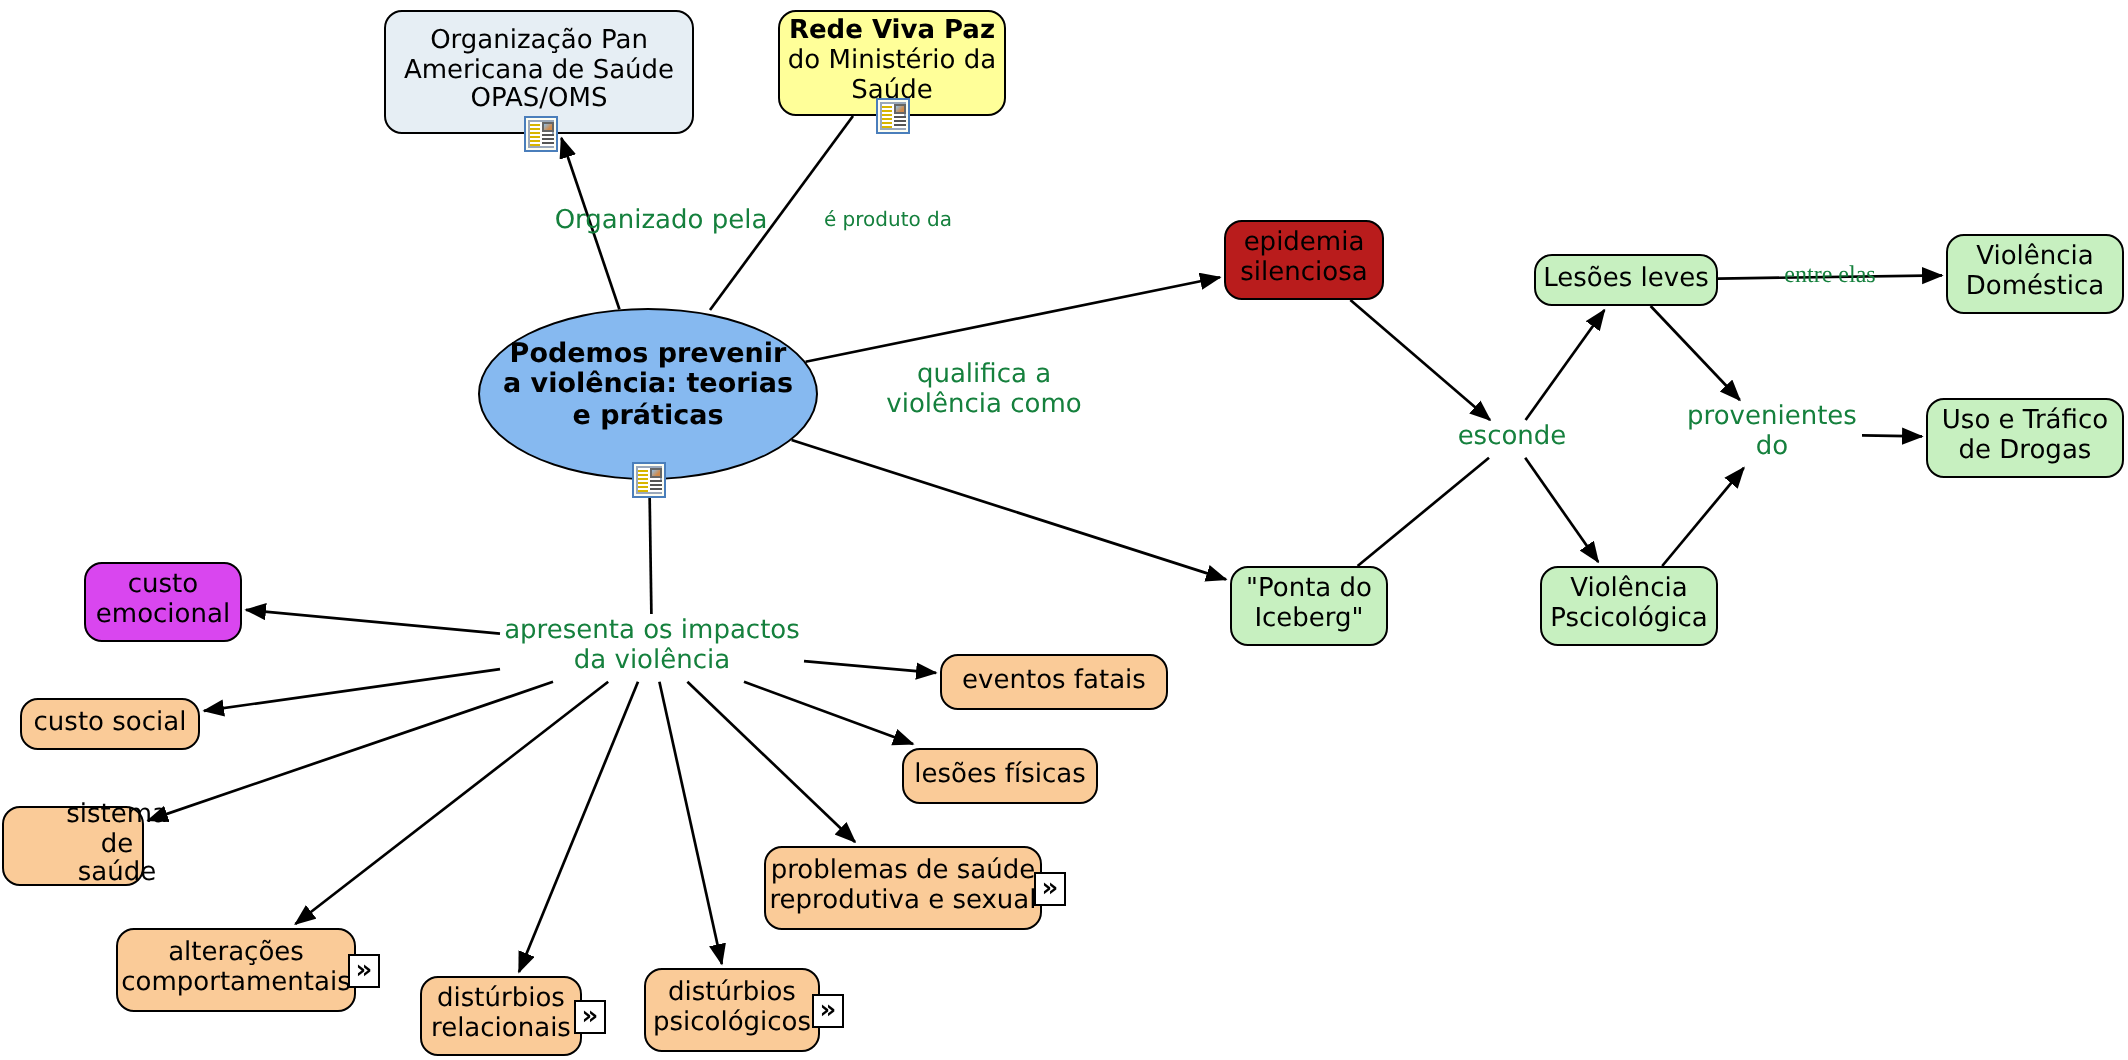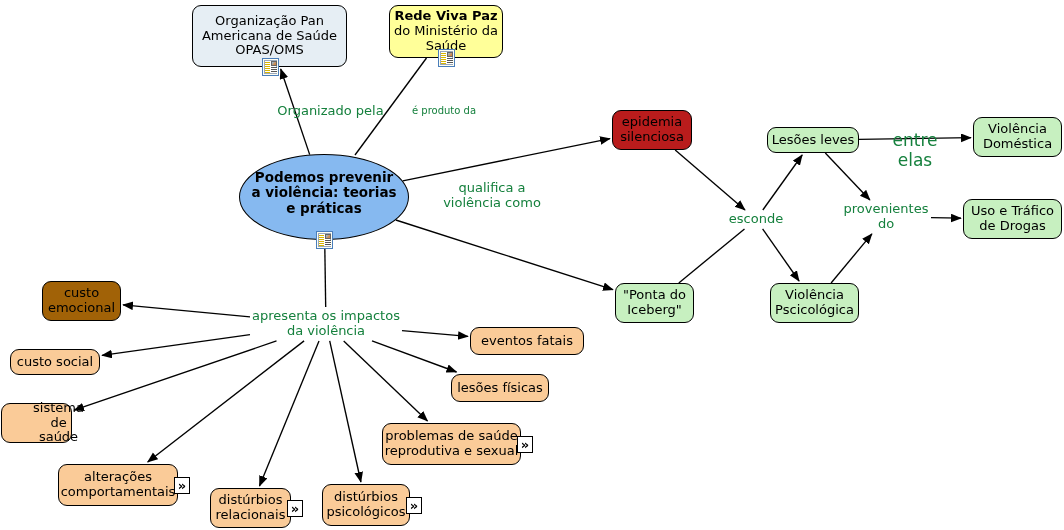--- a/index.html
+++ b/index.html
@@ -166,21 +166,21 @@
 silenciosa</span></div>
       <div class="node rounded" style="left: 615px; top: 283px; width: 79px; height: 40px; background: rgb(199, 240, 192); font-size: 13px;"><span style="white-space: pre-line;">"Ponta do
 Iceberg"</span></div>
       <div class="node rounded" style="left: 767px; top: 127px; width: 92px; height: 26px; background: rgb(199, 240, 192); font-size: 13px;"><span style="white-space: pre-line;">Lesões leves</span></div>
       <div class="node rounded" style="left: 770px; top: 283px; width: 89px; height: 40px; background: rgb(199, 240, 192); font-size: 13px;"><span style="white-space: pre-line;">Violência
 Pscicológica</span></div>
       <div class="node rounded" style="left: 973px; top: 117px; width: 89px; height: 40px; background: rgb(199, 240, 192); font-size: 13px;"><span style="white-space: pre-line;">Violência
 Doméstica</span></div>
       <div class="node rounded" style="left: 963px; top: 199px; width: 99px; height: 40px; background: rgb(199, 240, 192); font-size: 13px;"><span style="white-space: pre-line;">Uso e Tráfico
 de Drogas</span></div>
-      <div class="node rounded" style="left: 42px; top: 281px; width: 79px; height: 40px; background: #a16207; font-size: 13px;"><span style="white-space: pre-line;">custo
+      <div class="node rounded" style="left: 42px; top: 281px; width: 79px; height: 40px; background: #d946ef; font-size: 13px;"><span style="white-space: pre-line;">custo
 emocional</span></div>
       <div class="node rounded" style="left: 10px; top: 349px; width: 90px; height: 26px; background: rgb(250, 203, 152); font-size: 13px;"><span style="white-space: pre-line;">custo social</span></div>
       <div class="node rounded" style="left: 1px; top: 403px; width: 71px; height: 40px; background: rgb(250, 203, 152); font-size: 13px; padding-left: 44px;"><span style="white-space: pre-line;">sistema
 de saúde</span></div>
       <div class="node rounded" style="left: 58px; top: 464px; width: 120px; height: 42px; background: rgb(250, 203, 152); font-size: 13px;"><span style="white-space: pre-line;">alterações
 comportamentais</span></div>
       <div class="badge-more" style="left: 174px; top: 477px;">»</div>
       <div class="node rounded" style="left: 210px; top: 488px; width: 81px; height: 40px; background: rgb(250, 203, 152); font-size: 13px;"><span style="white-space: pre-line;">distúrbios
 relacionais</span></div>
       <div class="badge-more" style="left: 287px; top: 500px;">»</div>
@@ -192,20 +192,20 @@
       <div class="badge-more" style="left: 517px; top: 436px;">»</div>
       <div class="node rounded" style="left: 451px; top: 374px; width: 98px; height: 28px; background: rgb(250, 203, 152); font-size: 13px;"><span style="white-space: pre-line;">lesões físicas</span></div>
       <div class="node rounded" style="left: 470px; top: 327px; width: 114px; height: 28px; background: rgb(250, 203, 152); font-size: 13px; justify-content: center;"><span style="white-space: pre-line;">eventos fatais</span></div>
     </div>
   <div id="labels-layer">
       <div class="label" style="left: 273px; top: 104px; width: 115px; font-size: 13px;">Organizado pela</div>
       <div class="label" style="left: 399px; top: 105px; width: 90px; font-size: 10px;">é produto da</div>
       <div class="label" style="left: 436px; top: 181px; width: 112px; font-size: 13px;">qualifica a
 violência como</div>
       <div class="label" style="left: 725px; top: 212px; width: 62px; font-size: 13px;">esconde</div>
-      <div class="label" style="left: 881px; top: 131px; width: 68px; font-size: 17px;">entre elas</div>
+      <div class="label" style="left: 881px; top: 131px; width: 68px; font-size: 12px; font-family: Liberation Serif, serif;">entre elas</div>
       <div class="label" style="left: 843px; top: 202px; width: 86px; font-size: 13px;">provenientes
 do</div>
       <div class="label" style="left: 252px; top: 309px; width: 148px; font-size: 13px;">apresenta os impactos
 da violência</div>
     </div>
 
 </div>
 
 </body></html>

